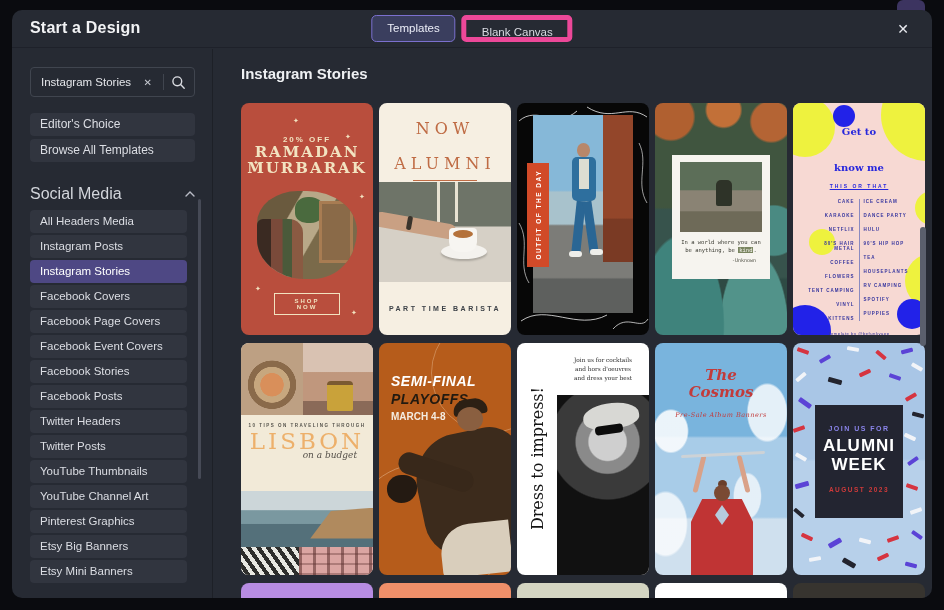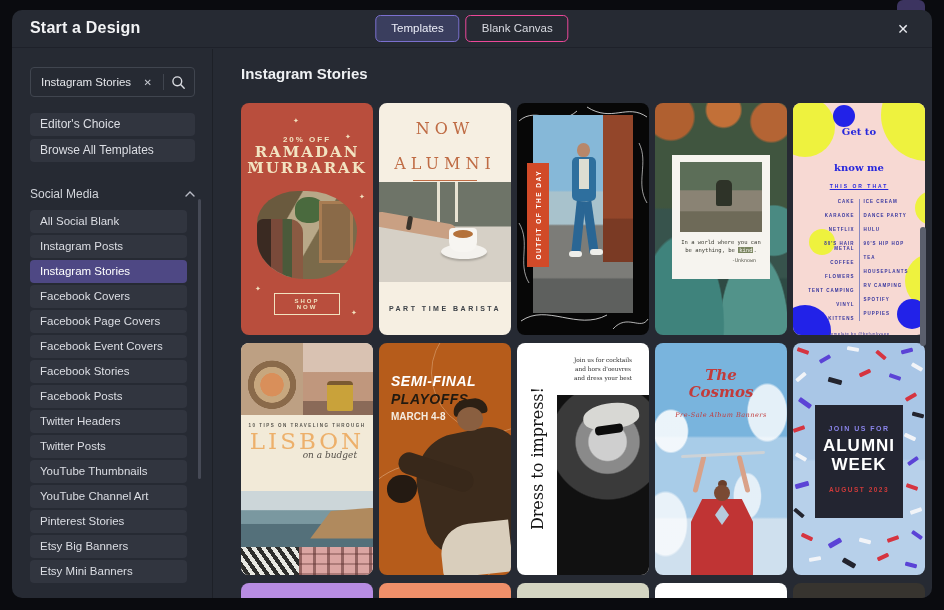--- a/index.html
+++ b/index.html
@@ -10,42 +10,42 @@
 
   
   .modal { position:absolute; left:12px; top:10px; width:920px; height:588px;
     background:#262a33; border-radius:10px; overflow:hidden; }
   .mhead { position:relative; height:38px; border-bottom:1px solid #1e212a; }
   .mtitle { position:absolute; left:18px; top:9px; font-size:16px; font-weight:bold;
     color:#f2f3f5; letter-spacing:.2px; }
   .tabs { position:absolute; left:50%; top:5px; transform:translateX(-50%);
     display:flex; gap:6px; }
   .tab { height:27px; padding:0 15px; border-radius:5px; font-size:11.5px;
-    color:#d9dbe2; line-height:25px; border:1px solid #ec4899; background:transparent;
+    color:#d9dbe2; line-height:25px; border:5px solid #ec4899; background:transparent;
     cursor:pointer; }
   .tab.active { border:1px solid #7b70cf; background:#3a3e5e; color:#eceef8; }
   .mclose { position:absolute; right:18px; top:8px; width:22px; height:22px;
     color:#e8eaef; font-size:14px; text-align:center; line-height:22px; cursor:pointer; }
 
   .mbody { position:absolute; top:39px; left:0; right:0; bottom:0; display:flex; }
 
   
   .sidebar { position:relative; width:201px; border-right:1px solid #1d2027;
     padding:18px 0 0 18px; flex:none; }
   .search { width:165px; height:30px; border:1px solid #40454f; border-radius:4px;
     display:flex; align-items:center; padding:0 8px 0 10px; margin-bottom:16px; }
   .search input { flex:1; min-width:0; background:transparent; border:none; outline:none;
     color:#e4e6ea; font-size:11.5px; font-family:"Liberation Sans",sans-serif; }
   .s-clear { color:#c6c9d1; font-size:10px; padding:0 4px; cursor:pointer; }
   .s-div { width:1px; height:16px; background:#40454f; margin:0 7px; }
   .quick { width:165px; height:23px; background:#31353f; border-radius:4px;
     color:#dcdee4; font-size:12px; line-height:23px; padding-left:10px;
     margin-bottom:3px; cursor:pointer; }
   .sect { width:165px; margin-top:20px; height:24px; display:flex;
-    align-items:center; justify-content:space-between; color:#d2d5db; font-size:12px;gap:32px; }
+    align-items:center; justify-content:space-between; color:#d2d5db; font-size:16px;gap:32px; }
   .items { margin-top:4px; }
   .item { width:157px; height:23px; background:#31353f; border-radius:4px;
     color:#dcdee4; font-size:11.5px; line-height:23px; padding-left:10px;
     margin-bottom:2px; cursor:pointer; }
   .item.sel { background:#4e4884; color:#ffffff; }
   .sb-scroll { position:absolute; right:11px; top:150px; width:3px; height:280px;
     background:#464a56; border-radius:2px; }
 
   
   .main { position:relative; flex:1; }
@@ -304,33 +304,33 @@
       <div class="quick">Browse All Templates</div>
 
       <div class="sect">
         <span>Social Media</span>
         <svg width="10" height="6" viewBox="0 0 10 6">
           <polyline points="1,5 5,1 9,5" fill="none" stroke="#b9bcc6" stroke-width="1.4" stroke-linecap="round"></polyline>
         </svg>
       </div>
 
       <div class="items">
-        <div class="item">All Social Blank</div>
+        <div class="item">All Headers Media</div>
         <div class="item">Instagram Posts</div>
         <div class="item sel">Instagram Stories</div>
         <div class="item">Facebook Covers</div>
         <div class="item">Facebook Page Covers</div>
         <div class="item">Facebook Event Covers</div>
         <div class="item">Facebook Stories</div>
         <div class="item">Facebook Posts</div>
         <div class="item">Twitter Headers</div>
         <div class="item">Twitter Posts</div>
         <div class="item">YouTube Thumbnails</div>
         <div class="item">YouTube Channel Art</div>
-        <div class="item">Pinterest Stories</div>
+        <div class="item">Pinterest Graphics</div>
         <div class="item">Etsy Big Banners</div>
         <div class="item">Etsy Mini Banners</div>
       </div>
       <div class="sb-scroll"></div>
     </div>
 
     <div class="main">
       <div class="heading">Instagram Stories</div>
 
       <div class="grid">

